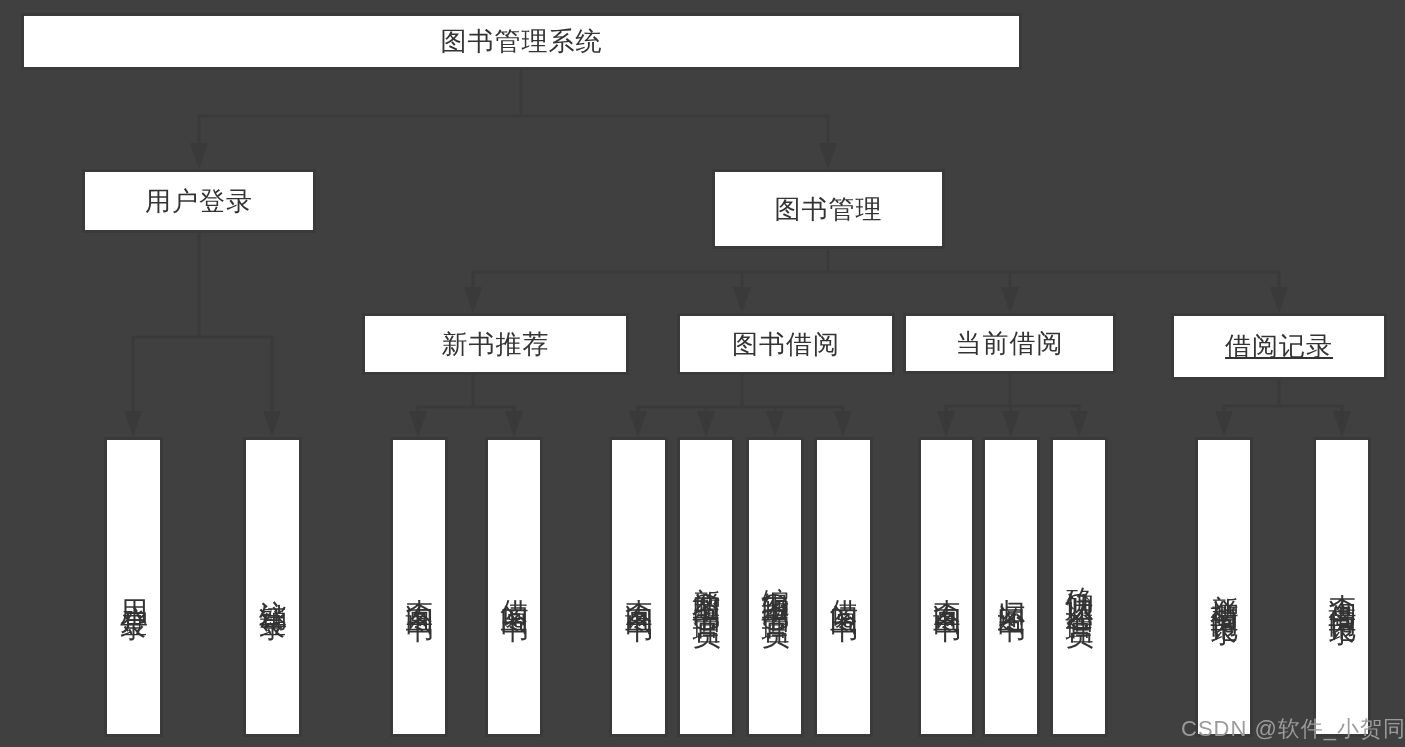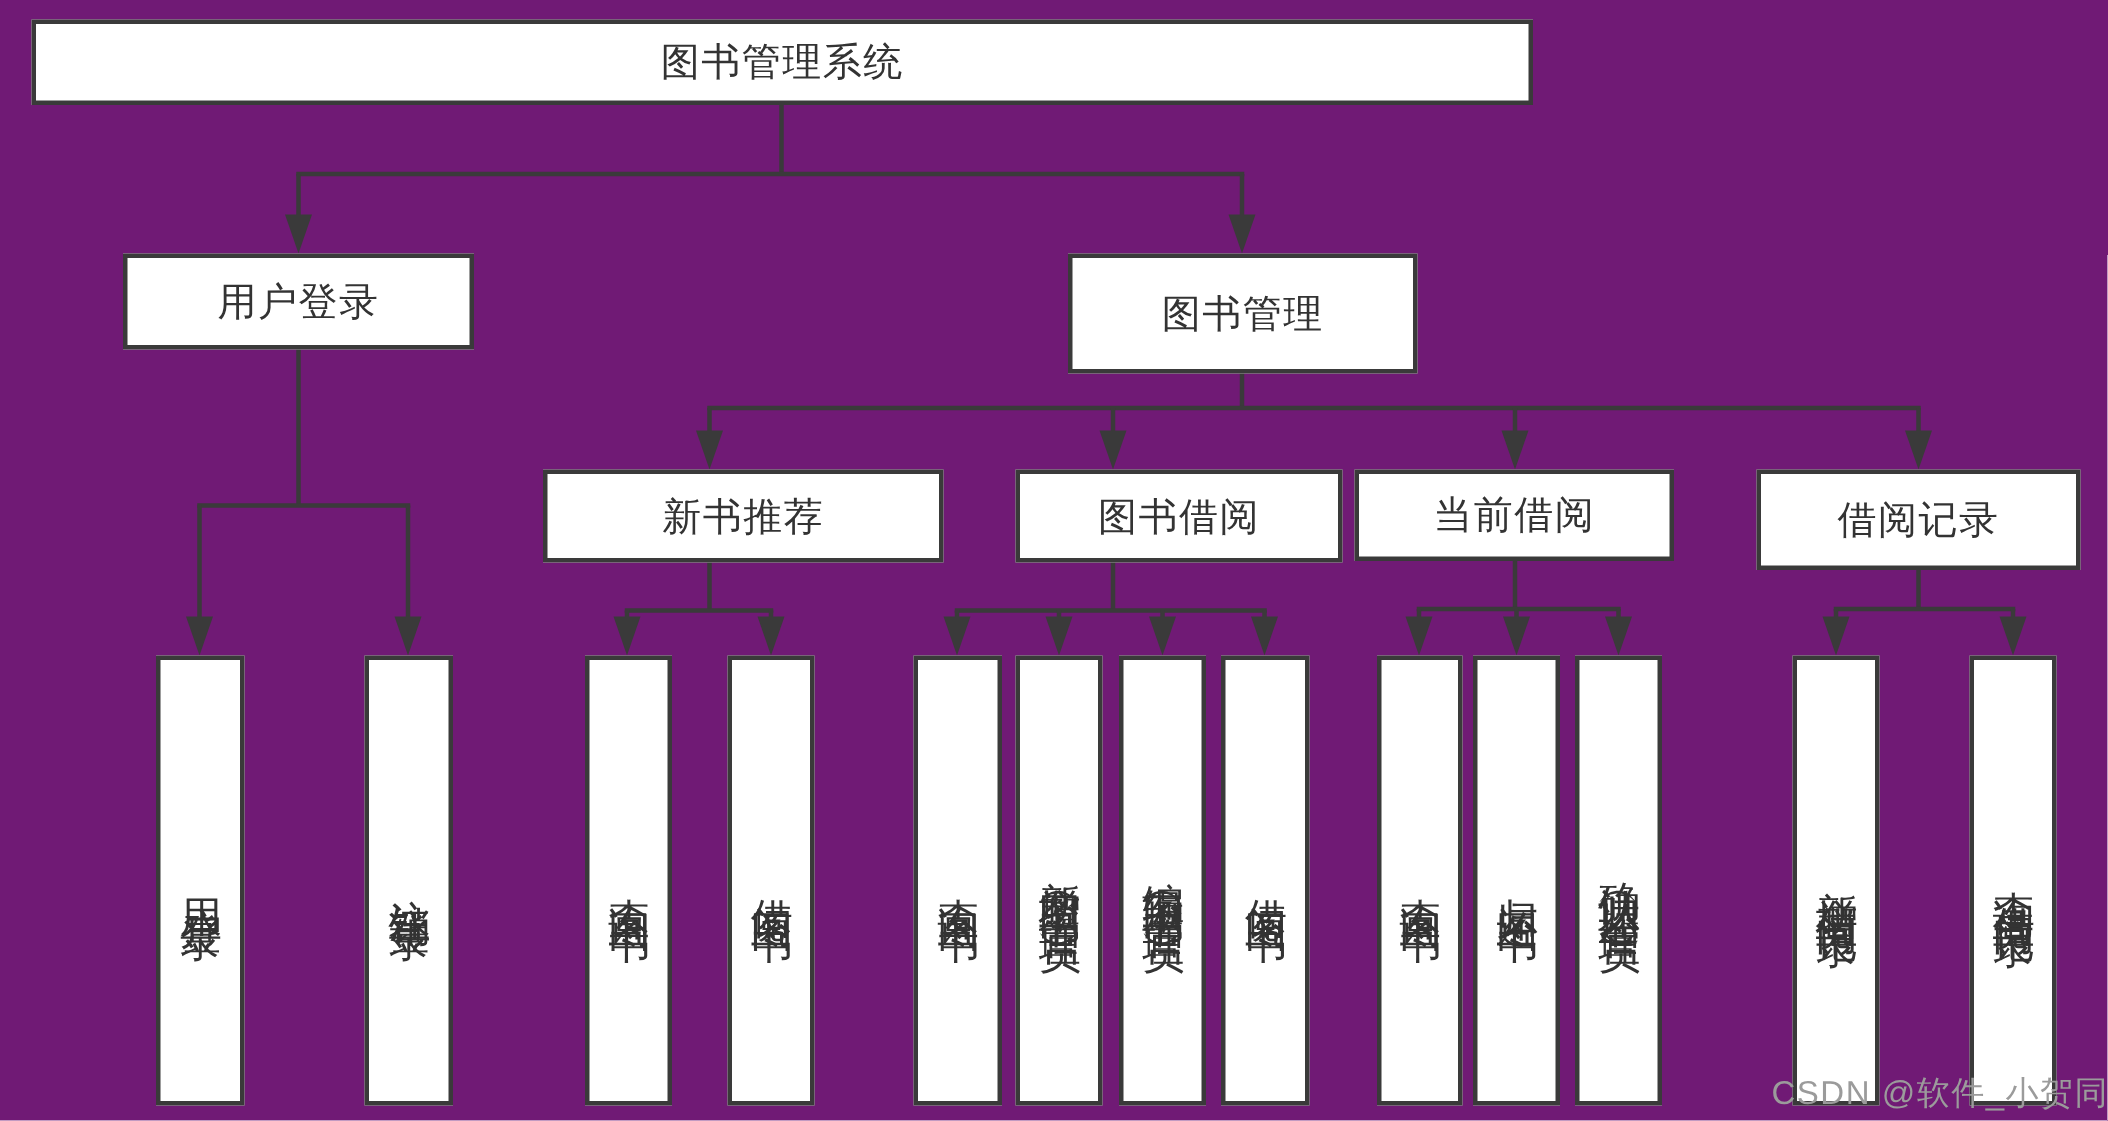--- a/index.html
+++ b/index.html
@@ -1,20 +1,20 @@
 <!DOCTYPE html>
 <html><head>
 <meta charset="utf-8">
 <style>
   html,body { margin:0; padding:0; background:#fff; }
   .stage {
     position: relative;
     width: 1405px;
     height: 747px;
-    background: #701a75;
+    background: #404040;
     font-family: "Liberation Sans", sans-serif;
     overflow: hidden;
   }
   .connectors {
     position: absolute;
     left: 0; top: 0;
     z-index: 1;
   }
   .node {
     position: absolute;
@@ -131,21 +131,21 @@
 
   <div class="node h" style="left:362px; top:313px; width:267px; height:62px;">
     <span>新书推荐</span>
   </div>
   <div class="node h" style="left:633px; top:313px; width:218px; height:62px;margin-left:44px;">
     <span>图书借阅</span>
   </div>
   <div class="node h" style="left:903px; top:313px; width:213px; height:61px;">
     <span>当前借阅</span>
   </div>
-  <div class="node h" style="left:1171px; top:313px; width:216px; height:67px;">
+  <div class="node h" style="left:1171px; top:313px; width:216px; height:67px;text-decoration:underline;">
     <span>借阅记录</span>
   </div>
 
   <div class="node v" style="left:104px; top:437px; width:59px; height:300px;">
     <span>用户登录</span>
   </div>
   <div class="node v" style="left:243px; top:437px; width:59px; height:300px;">
     <span>注销登录</span>
   </div>
 

